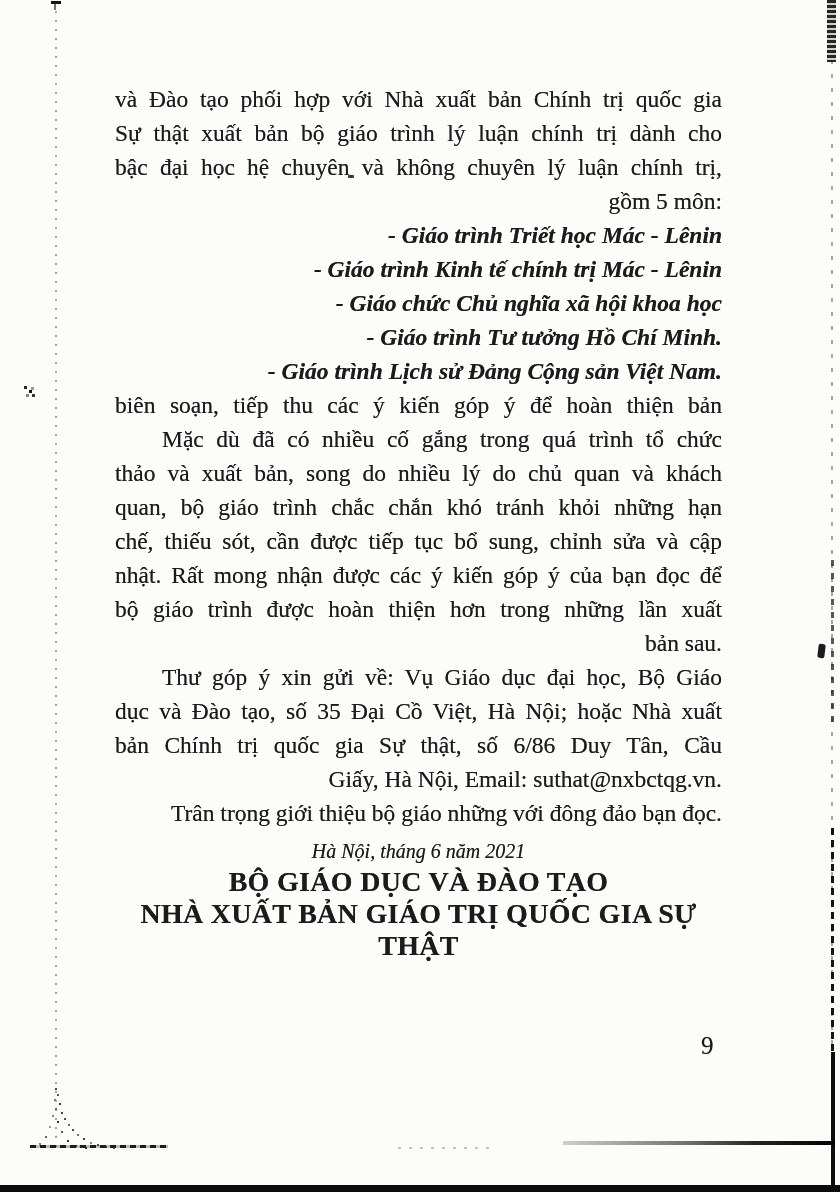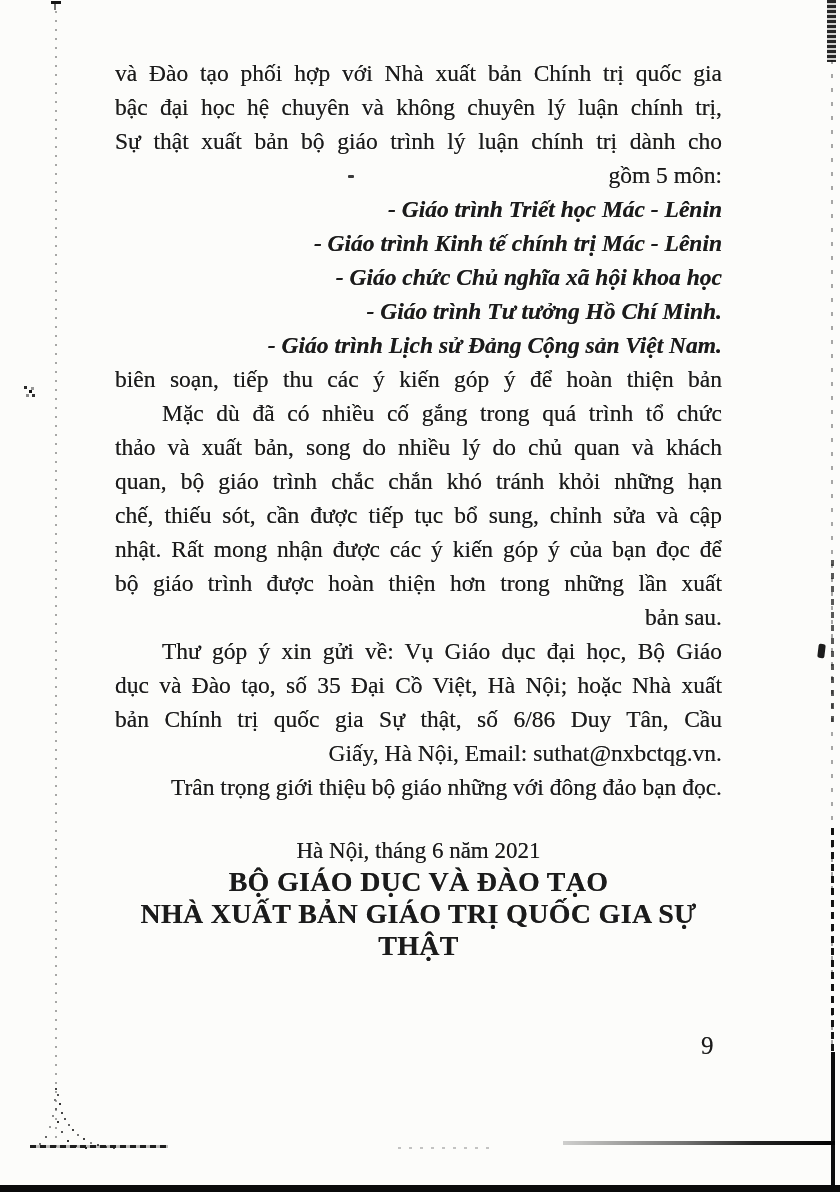--- a/index.html
+++ b/index.html
@@ -9,41 +9,41 @@
     overflow: hidden;
     background: #fcfcfa;
     font-family: "Liberation Serif", "DejaVu Serif", serif;
     color: #1b1b1b;
   }
   .page { position: absolute; inset: 0; }
 
   
   .text-col {
     position: absolute;
-    left: 115px; top: 56px; width: 607px;
+    left: 115px; top: 82px; width: 607px;
   }
   .line {
     height: 34px; line-height: 34px;
     font-size: 23.5px;
     white-space: nowrap;
     text-shadow: 0 0 0.5px rgba(25,25,25,0.65);
     text-align: right;
   }
   .line.j { white-space: normal; text-align: justify; text-align-last: justify; }
   .line.ind { text-indent: 47px; }
   .block.list .line { padding-left: 45px; font-style: italic; font-weight: bold; }
 
   
   .signature {
     position: absolute;
     left: 115px; top: 836px; width: 607px;
     text-align: center;
   }
   .sig-date {
-    font-size: 23px; height: 30px; line-height: 30px;
+    font-style: italic; font-size: 20px; height: 30px; line-height: 30px;
     text-shadow: 0 0 0.5px rgba(25,25,25,0.65);
   }
   .sig-org {
     font-weight: 700; font-size: 28px; height: 32px; line-height: 32px;
     letter-spacing: 0.3px;
     text-shadow: 0 0 0.5px rgba(25,25,25,0.7);
   }
 
   .page-number {
     position: absolute; left: 701px; top: 1031px;
@@ -138,22 +138,22 @@
   }
 </style>
 </head>
 <body style="background: rgb(252, 252, 250); color: rgb(27, 27, 27);">
 
 <div class="page">
 
   <main class="text-col">
       <div class="block body">
         <div class="line j">và Đào tạo phối hợp với Nhà xuất bản Chính trị quốc gia</div>
+        <div class="line j">Sự thật xuất bản bộ giáo trình lý luận chính trị dành cho</div>
         <div class="line j">bậc đại học hệ chuyên và không chuyên lý luận chính trị,</div>
-        <div class="line j">Sự thật xuất bản bộ giáo trình lý luận chính trị dành cho</div>
         <div class="line">gồm 5 môn:</div>
       </div>
       <div class="block list">
         <div class="line">- Giáo trình Triết học Mác - Lênin</div>
         <div class="line">- Giáo trình Kinh tế chính trị Mác - Lênin</div>
         <div class="line">- Giáo chức Chủ nghĩa xã hội khoa học</div>
         <div class="line">- Giáo trình Tư tưởng Hồ Chí Minh.</div>
         <div class="line">- Giáo trình Lịch sử Đảng Cộng sản Việt Nam.</div>
       </div>
       <div class="block body">

